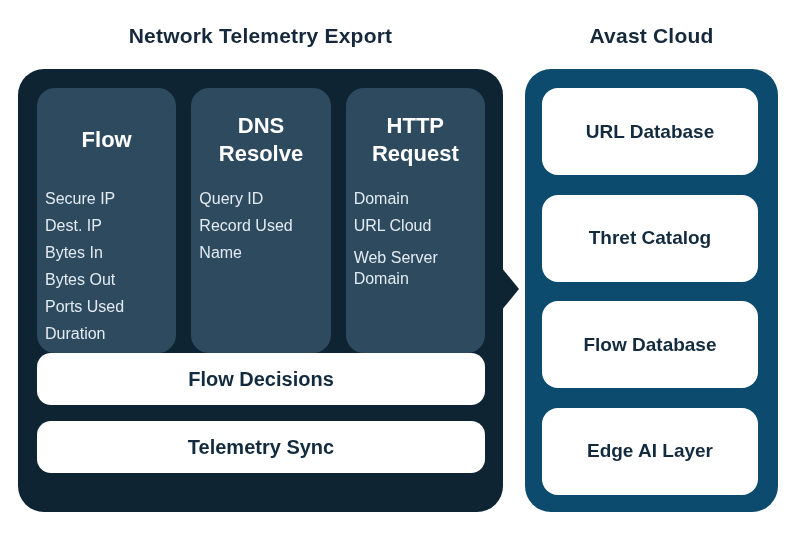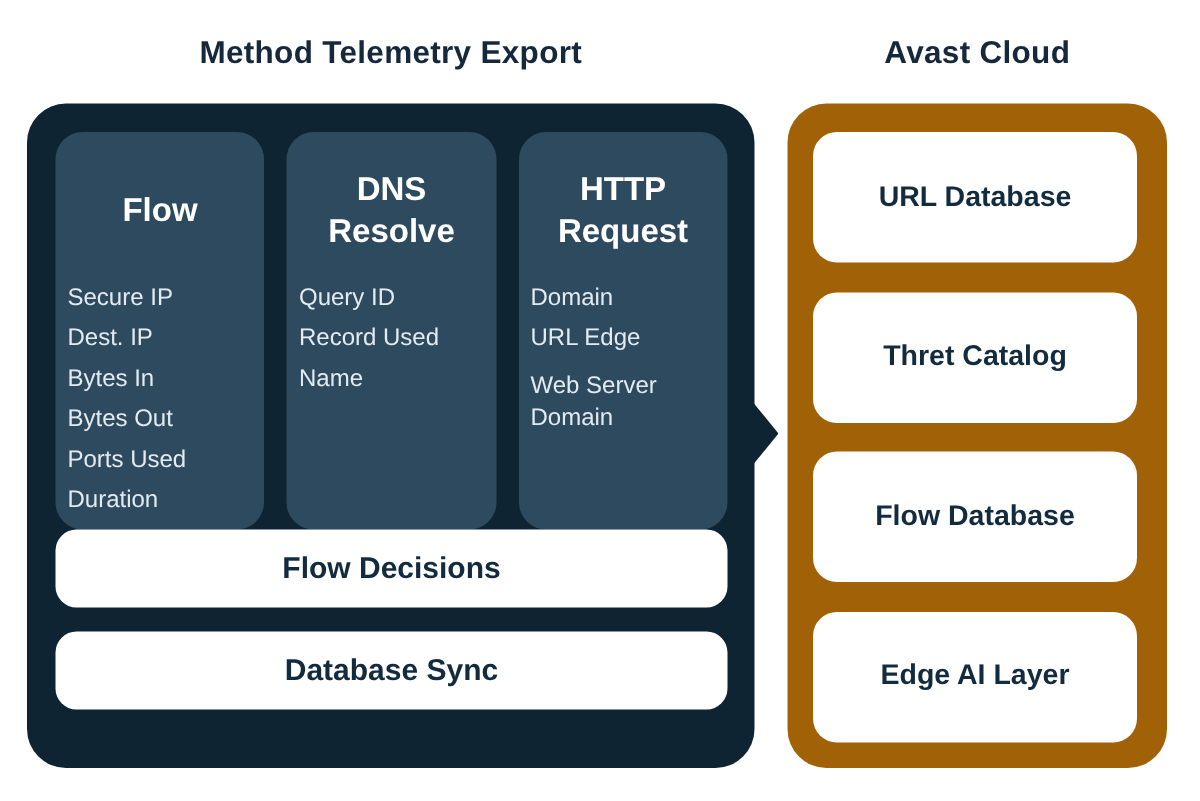--- a/index.html
+++ b/index.html
@@ -44,36 +44,36 @@
   .bar.first  { }
   .bar.second { margin-top:16px; }
 
   .arrow {
     position:absolute; left:501px; top:267px; width:18px; height:44px;
     background:#0e2433; clip-path:polygon(0 0, 100% 50%, 0 100%);
   }
 
   .panel-orange {
     position:absolute; left:525px; top:69px; width:253px; height:443px;
-    background:#a16207; border-radius:26px; box-sizing:border-box;
+    background:#0c4a6e; border-radius:26px; box-sizing:border-box;
     padding:19px 20px 17px 17px;
     display:flex; flex-direction:column; justify-content:space-between;
   }
   .ocard {
     height:87px; background:#ffffff; border-radius:16px;
     display:flex; align-items:center; justify-content:center;
     font-weight:bold; font-size:19px; color:#132b3f; text-align:center;
   }
 </style>
 </head>
 <body>
 
 <div class="canvas">
 
-  <div class="col-title left">Method Telemetry Export</div>
+  <div class="col-title left">Network Telemetry Export</div>
   <div class="col-title right">Avast Cloud</div>
 
   <div class="panel-dark">
     <div class="cards-row">
 
       <div class="tcard">
         <div class="tcard-title">Flow</div>
         <div>
           <div class="titem">Secure IP</div>
           <div class="titem">Dest. IP</div>
@@ -90,32 +90,32 @@
           <div class="titem">Query ID</div>
           <div class="titem">Record Used</div>
           <div class="titem">Name</div>
         </div>
       </div>
 
       <div class="tcard">
         <div class="tcard-title">HTTP Request</div>
         <div>
           <div class="titem">Domain</div>
-          <div class="titem">URL Edge</div>
+          <div class="titem">URL Cloud</div>
           <div class="titem two-line">Web Server Domain</div>
         </div>
       </div>
 
     </div>
 
     <div class="bar first">
       <span>Flow Decisions</span>
     </div>
     <div class="bar second">
-      <span>Database Sync</span>
+      <span>Telemetry Sync</span>
     </div>
   </div>
 
   <div class="arrow"></div>
 
   <div class="panel-orange">
     <div class="ocard">
       <span>URL Database</span>
     </div>
     <div class="ocard">

